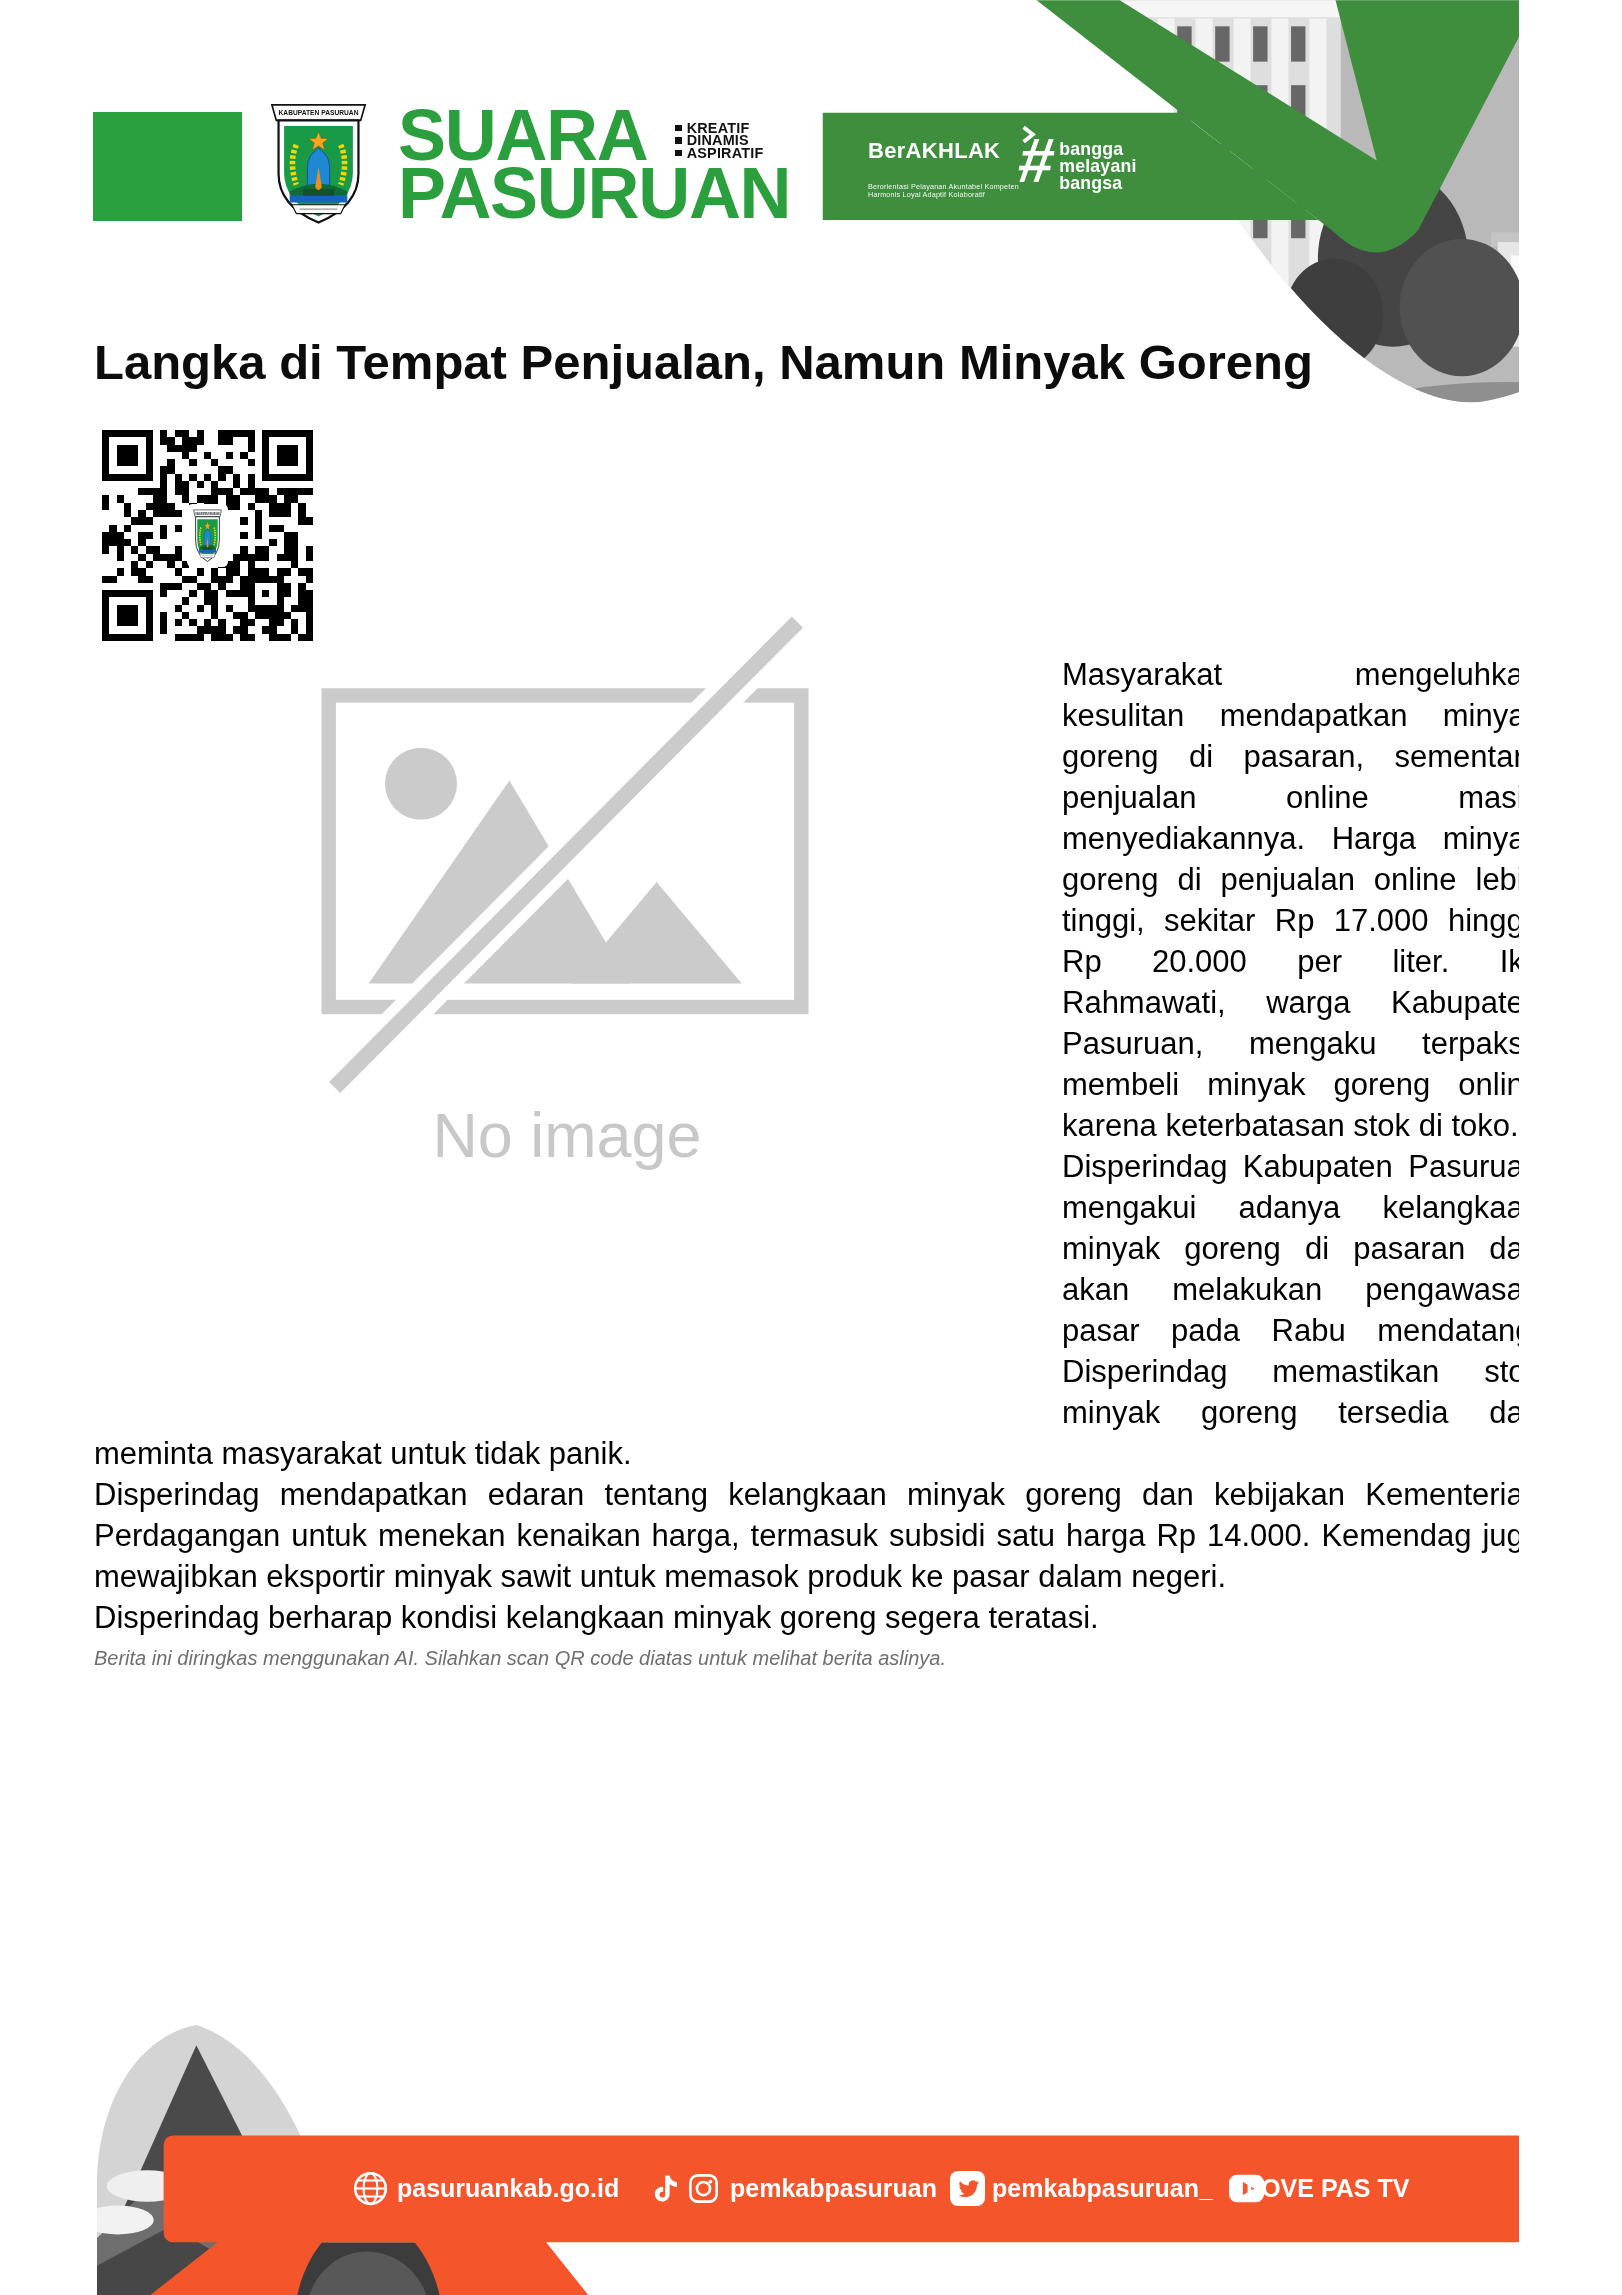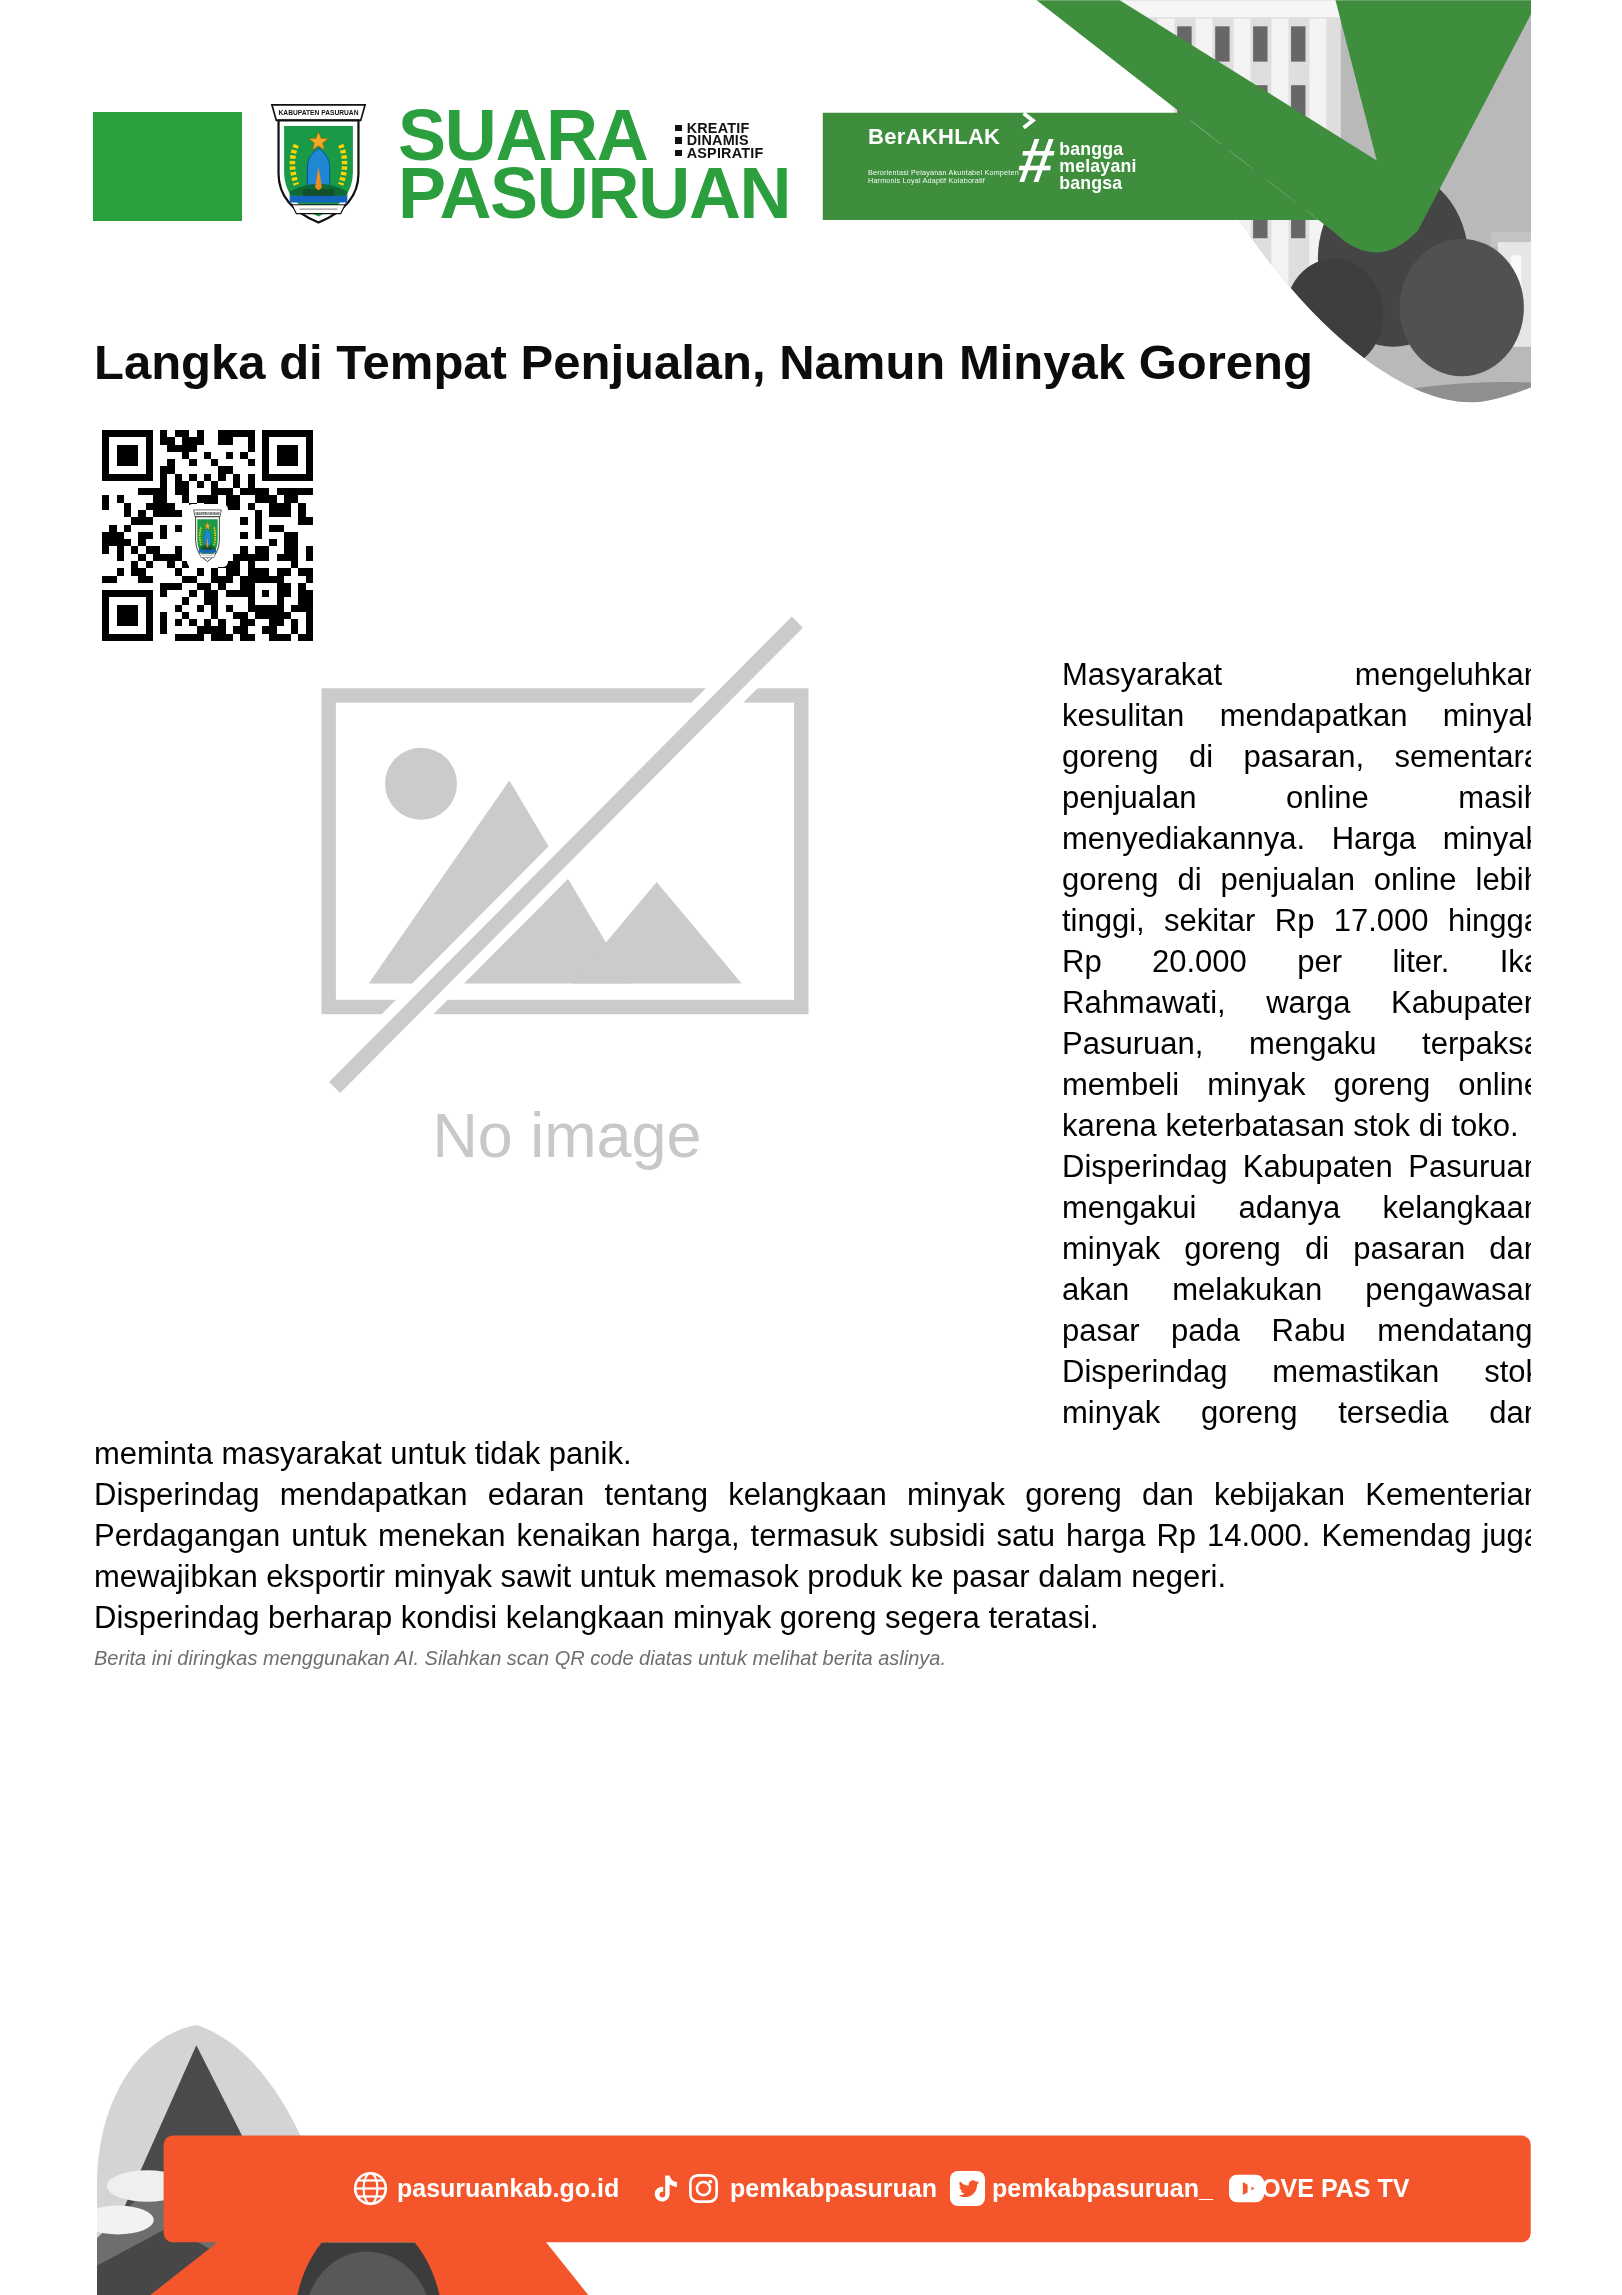--- a/index.html
+++ b/index.html
@@ -1,33 +1,33 @@
 <!DOCTYPE html>
 <html style="font-size:10.5px"><head>
 <meta charset="utf-8">
 <title>Suara Pasuruan</title>
 <style>
   html,body{margin:0;padding:0;}
   body{font-family:"Liberation Sans", sans-serif; background:#fff;}
-  .page{position:relative;width:1519px;height:2295px;background:#fff;overflow:hidden;padding-left:12px;}
+  .page{position:relative;width:1519px;height:2295px;background:#fff;overflow:hidden;}
 
   
   .green-rect{position:absolute;left:93px;top:112px;width:149px;height:109px;background:#2aa13e;}
   .crest-header{position:absolute;left:263px;top:98px;width:111px;height:128px;}
   .brand-line{position:absolute;left:398px;font-weight:bold;color:#2b9e3d;font-size:72px;line-height:1;letter-spacing:-1.3px;white-space:nowrap;}
   .brand-l1{top:99px;}
   .brand-l2{top:157px;}
   .tagline{position:absolute;left:675px;top:122px;}
   .tag-row{display:flex;align-items:center;height:12.4px;}
   .tag-bullet{width:6.5px;height:6.5px;background:#111;margin-right:5.2px;flex:0 0 auto;}
   .tag-row span{font-size:14.4px;font-weight:bold;color:#111;letter-spacing:0.2px;line-height:12.4px;}
 
   .header-art{position:absolute;left:811px;top:0;width:811px;height:432px;}
 
-  .berakhlak{position:absolute;left:868px;top:125px;color:#fff;}
+  .berakhlak{position:absolute;left:868px;top:139px;color:#fff;}
   .berakhlak .word{position:relative;font-size:22px;font-weight:bold;letter-spacing:0.3px;line-height:23.6px;}
   .berakhlak .chev{position:absolute;right:-17px;top:-13px;width:14.4px;height:17px;}
   .berakhlak .subs{margin-top:20px;font-size:7.2px;line-height:8.8px;letter-spacing:0.2px;opacity:.95;}
   .hashtag{position:absolute;left:1019px;top:130px;display:flex;color:#fff;}
   .hashtag .hash{font-size:63px;line-height:60px;font-weight:bold;transform:skewX(-8deg);margin-right:5.2px;}
   .hashtag .words{padding-top:10.5px;}
   .hashtag .words span{display:block;font-size:17.7px;line-height:17.3px;font-weight:bold;letter-spacing:0.2px;}
 
   
   .article{position:absolute;left:94px;top:322px;width:1447px;}

